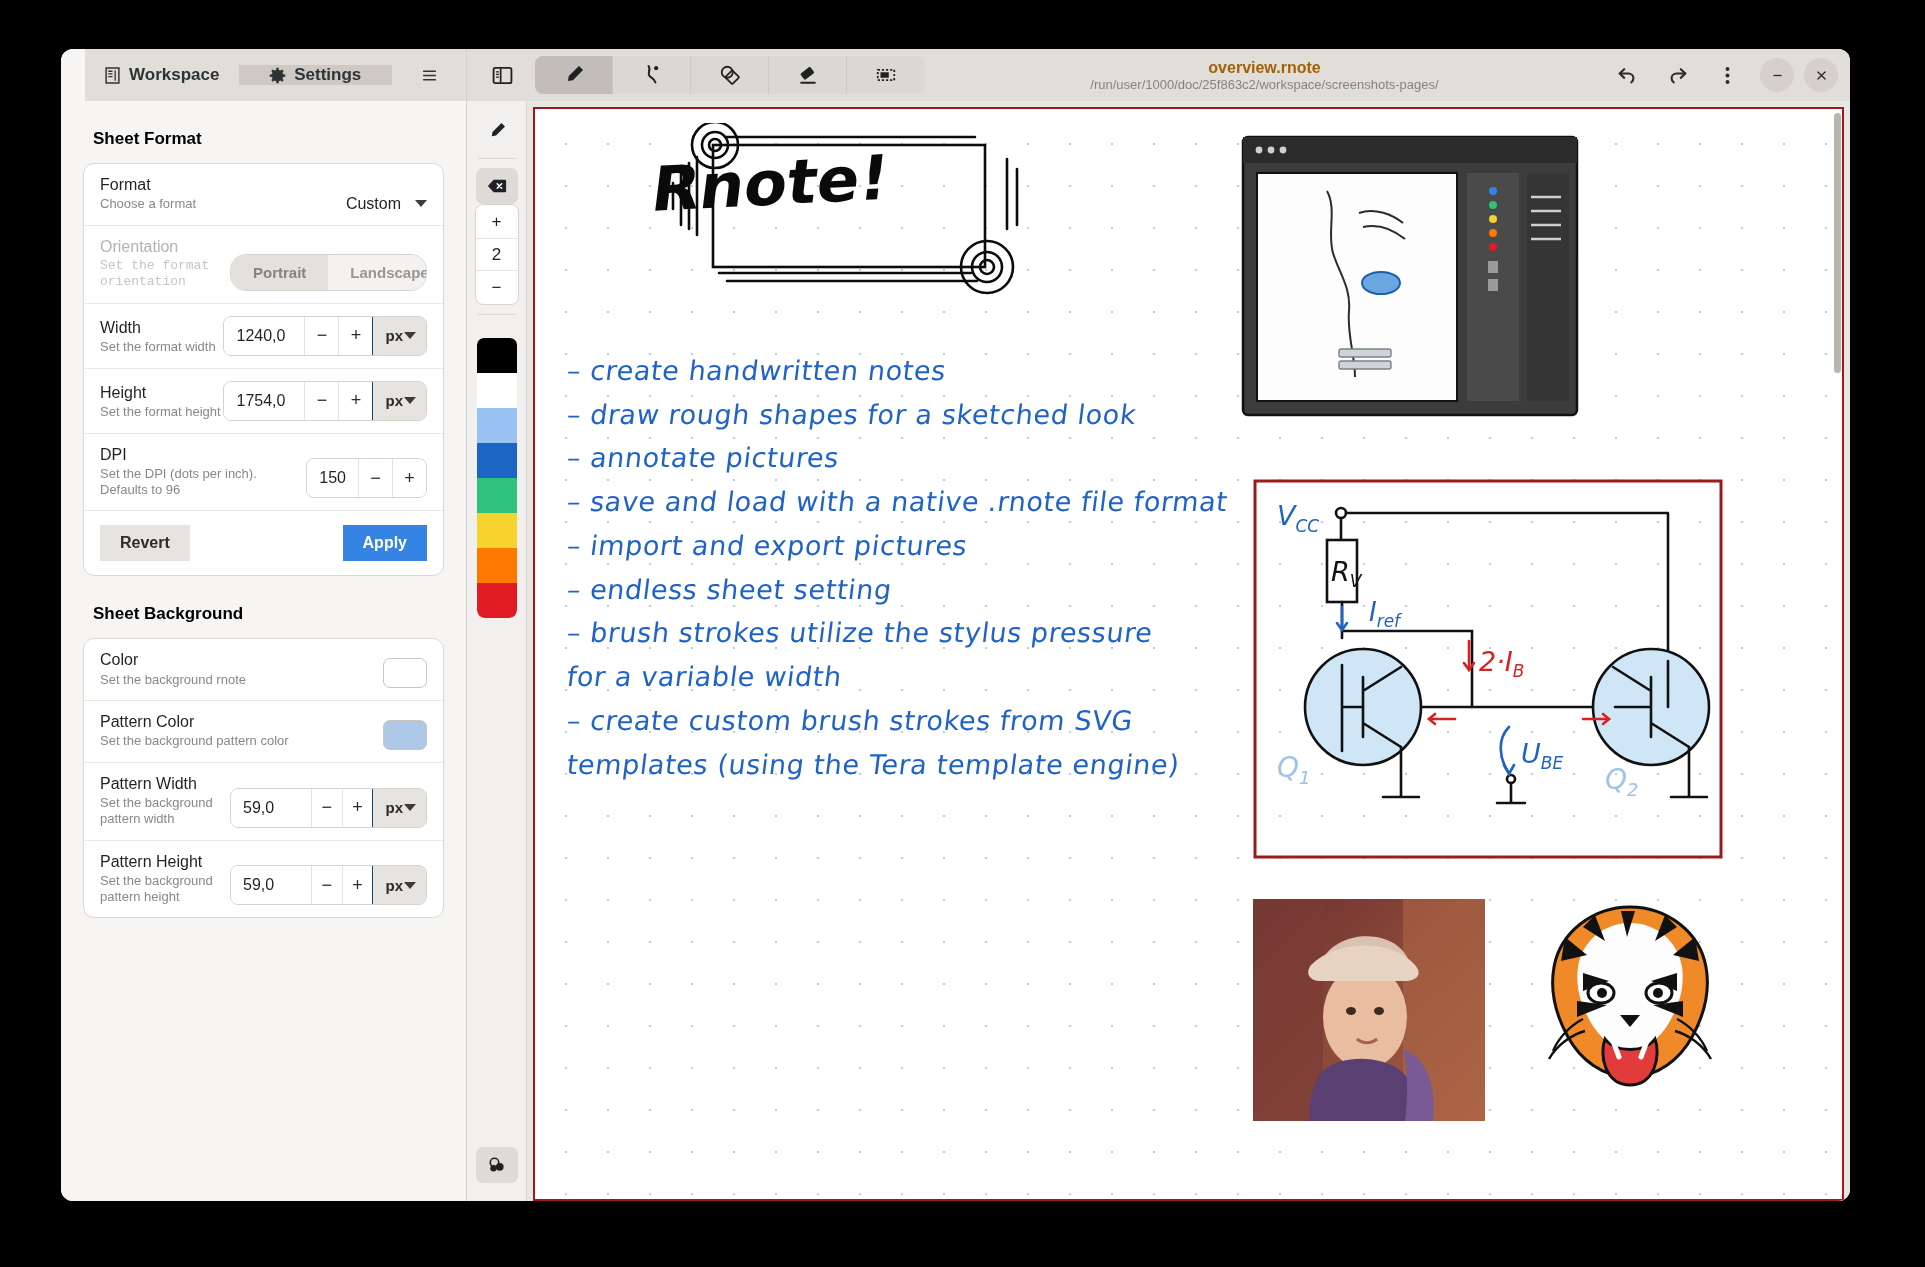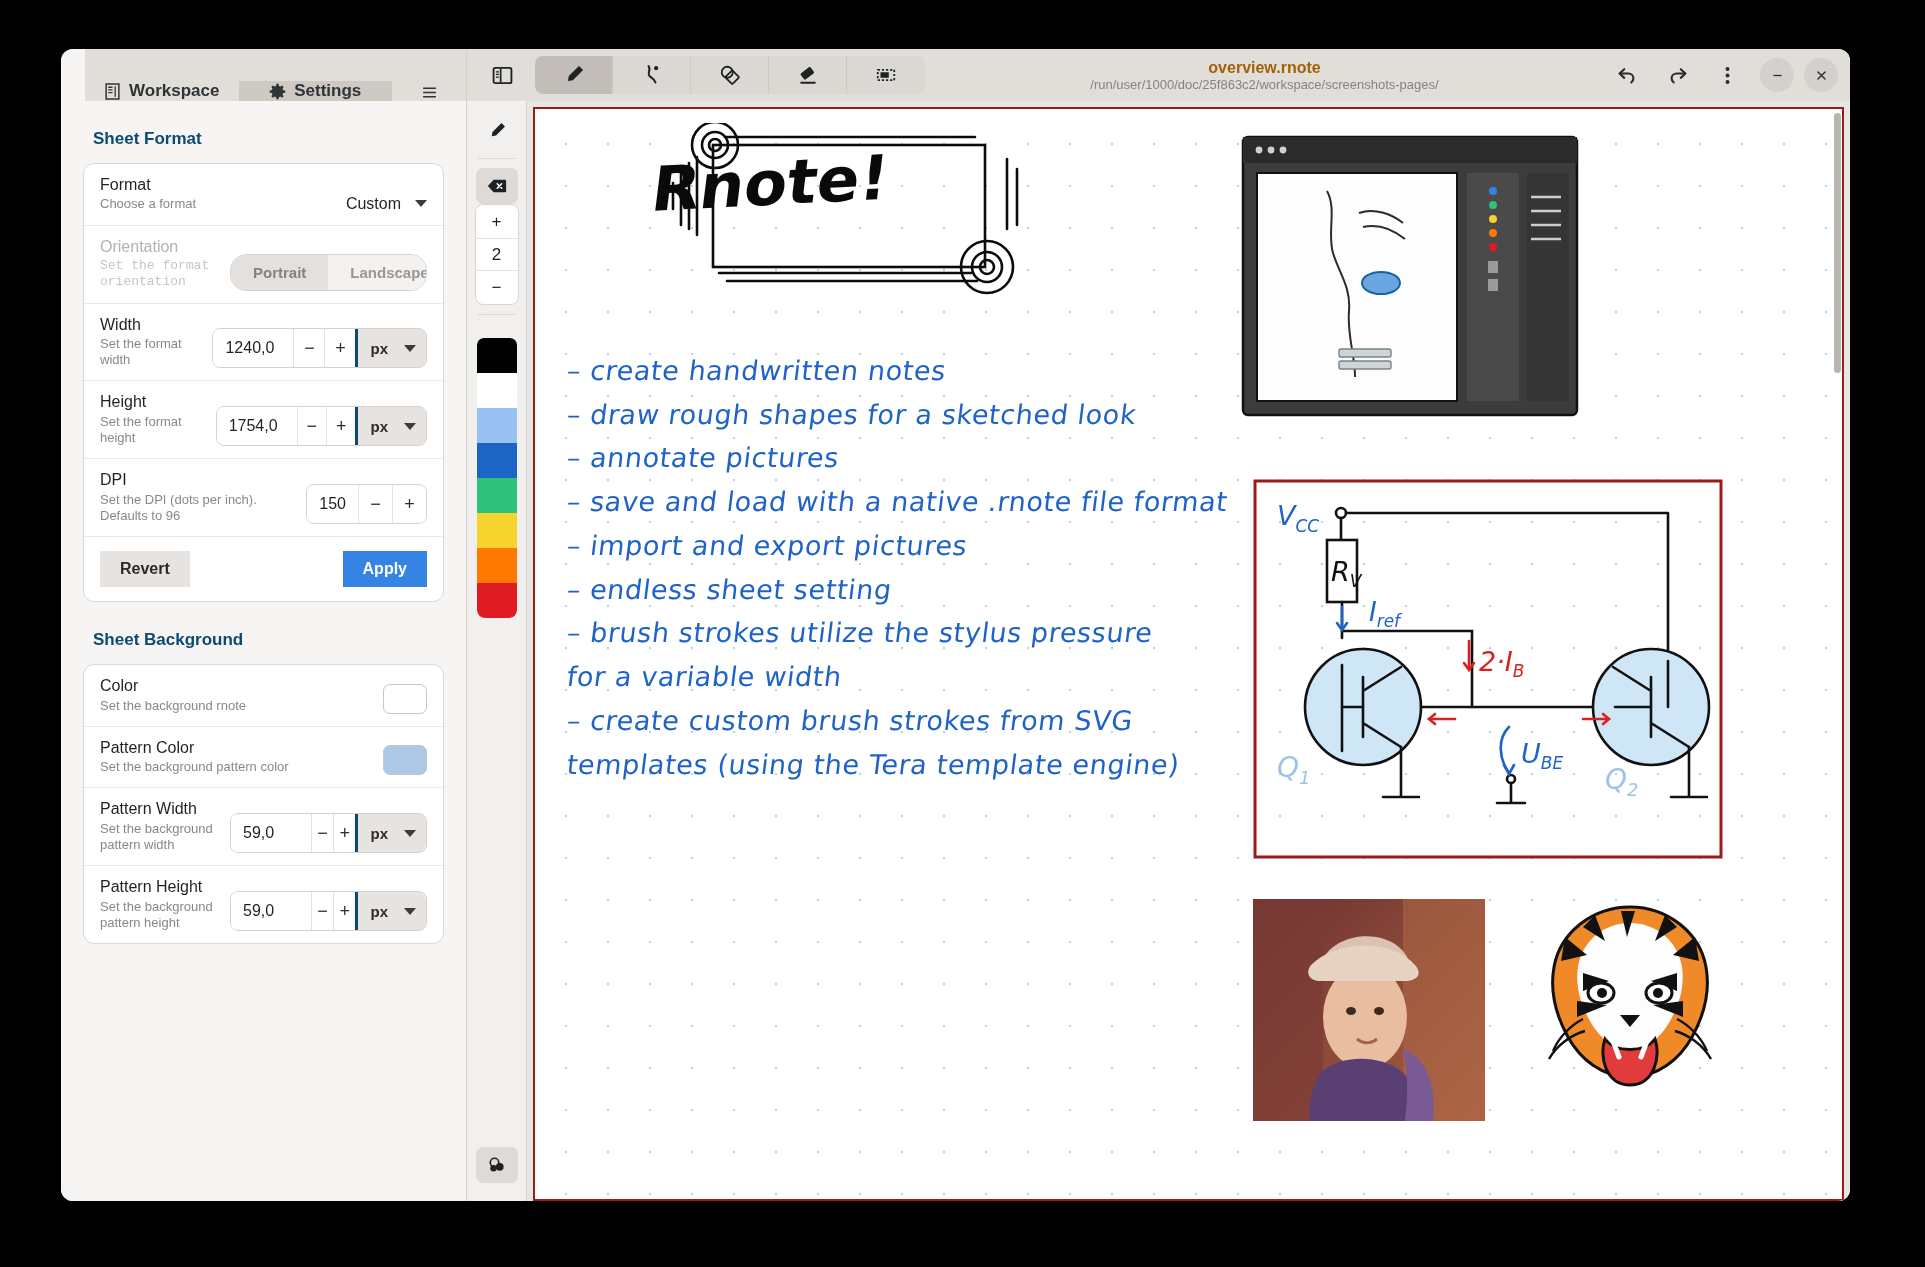--- a/index.html
+++ b/index.html
@@ -18,34 +18,34 @@
   }
   .body-row { display: flex; flex: 1; min-height: 0; }
 
   
   .settings-panel {
     width: 406px; background: #f6f5f4;
     display: flex; flex-direction: column;
     border-right: 1px solid #d5d0cc;
   }
   .tabbar {
-    height: 52px; display: flex; align-items: flex-end;
+    height: 52px; display: flex; align-items: center;
     background: #e1ddd9; flex: 0 0 52px; margin-left: 24px;
   }
   .tab {
     flex: 1; display: flex; align-items: center; justify-content: center;
     gap: 8px; font-size: 17px; font-weight: bold; color: #2e3436;
     cursor: pointer; background: #e1ddd9;
   }
   .tab.active { background: #cfc9c4; }
   .tab.icon-only { flex: 0 0 74px; font-size: 21px; font-weight: normal; }
   .tab svg { width: 17px; height: 17px; fill: #2e3436; }
   .settings-scroll { flex: 1; overflow: hidden; padding: 0 22px; }
   .section-title {
-    font-size: 17px; font-weight: bold; color: #0c4a6e;
+    font-size: 17px; font-weight: bold; color: #000000;
     margin: 28px 0 14px 10px;
   }
   .card {
     background: #fff; border: 1px solid #dcd8d4;
     border-radius: 11px; overflow: hidden;
   }
   .row {
     display: flex; align-items: flex-end; justify-content: space-between;
     padding: 12px 16px; border-bottom: 1px solid #ebe8e5; min-height: 60px;
   }
@@ -68,22 +68,22 @@
          color: #9a9693; background: #f4f2f0; cursor: pointer; }
   .seg.active { background: #e3e0dd; color: #86827f; }
 
   .spin { display: flex; align-items: stretch; border: 1px solid #d6d2ce;
           border-radius: 8px; overflow: hidden; height: 40px; }
   .spin-val { display: flex; align-items: center; padding: 0 12px;
               font-size: 16px; color: #1f2225; background: #fff; min-width: 80px; }
   .spin-btn { width: 34px; display: flex; align-items: center; justify-content: center;
               font-size: 18px; color: #2b2b2b; background: #fff;
               border-left: 1px solid #e5e1de; cursor: pointer; }
-  .unit { display: flex; align-items: center; gap: 16px; padding: 0 10px 0 12px;
-          background: #e6e3e0; border-left: 3px solid #0c4a6e;
+  .unit { display: flex; align-items: center; gap: 1px; padding: 0 10px 0 12px;
+          background: #e6e3e0; border-left: 1px solid #0c4a6e;
           font-size: 15px; font-weight: bold; color: #2b2b2b; cursor: pointer; }
   .spin.narrow .spin-val { min-width: 48px; }
 
   .btn-row { display: flex; align-items: center; justify-content: space-between;
              padding: 14px 16px; }
   .btn {
     padding: 9px 20px; border-radius: 0; font-size: 16px;
     font-weight: bold; cursor: pointer; border: none;
   }
   .btn-revert { background: #e6e3e0; color: #2b2b2b; }

